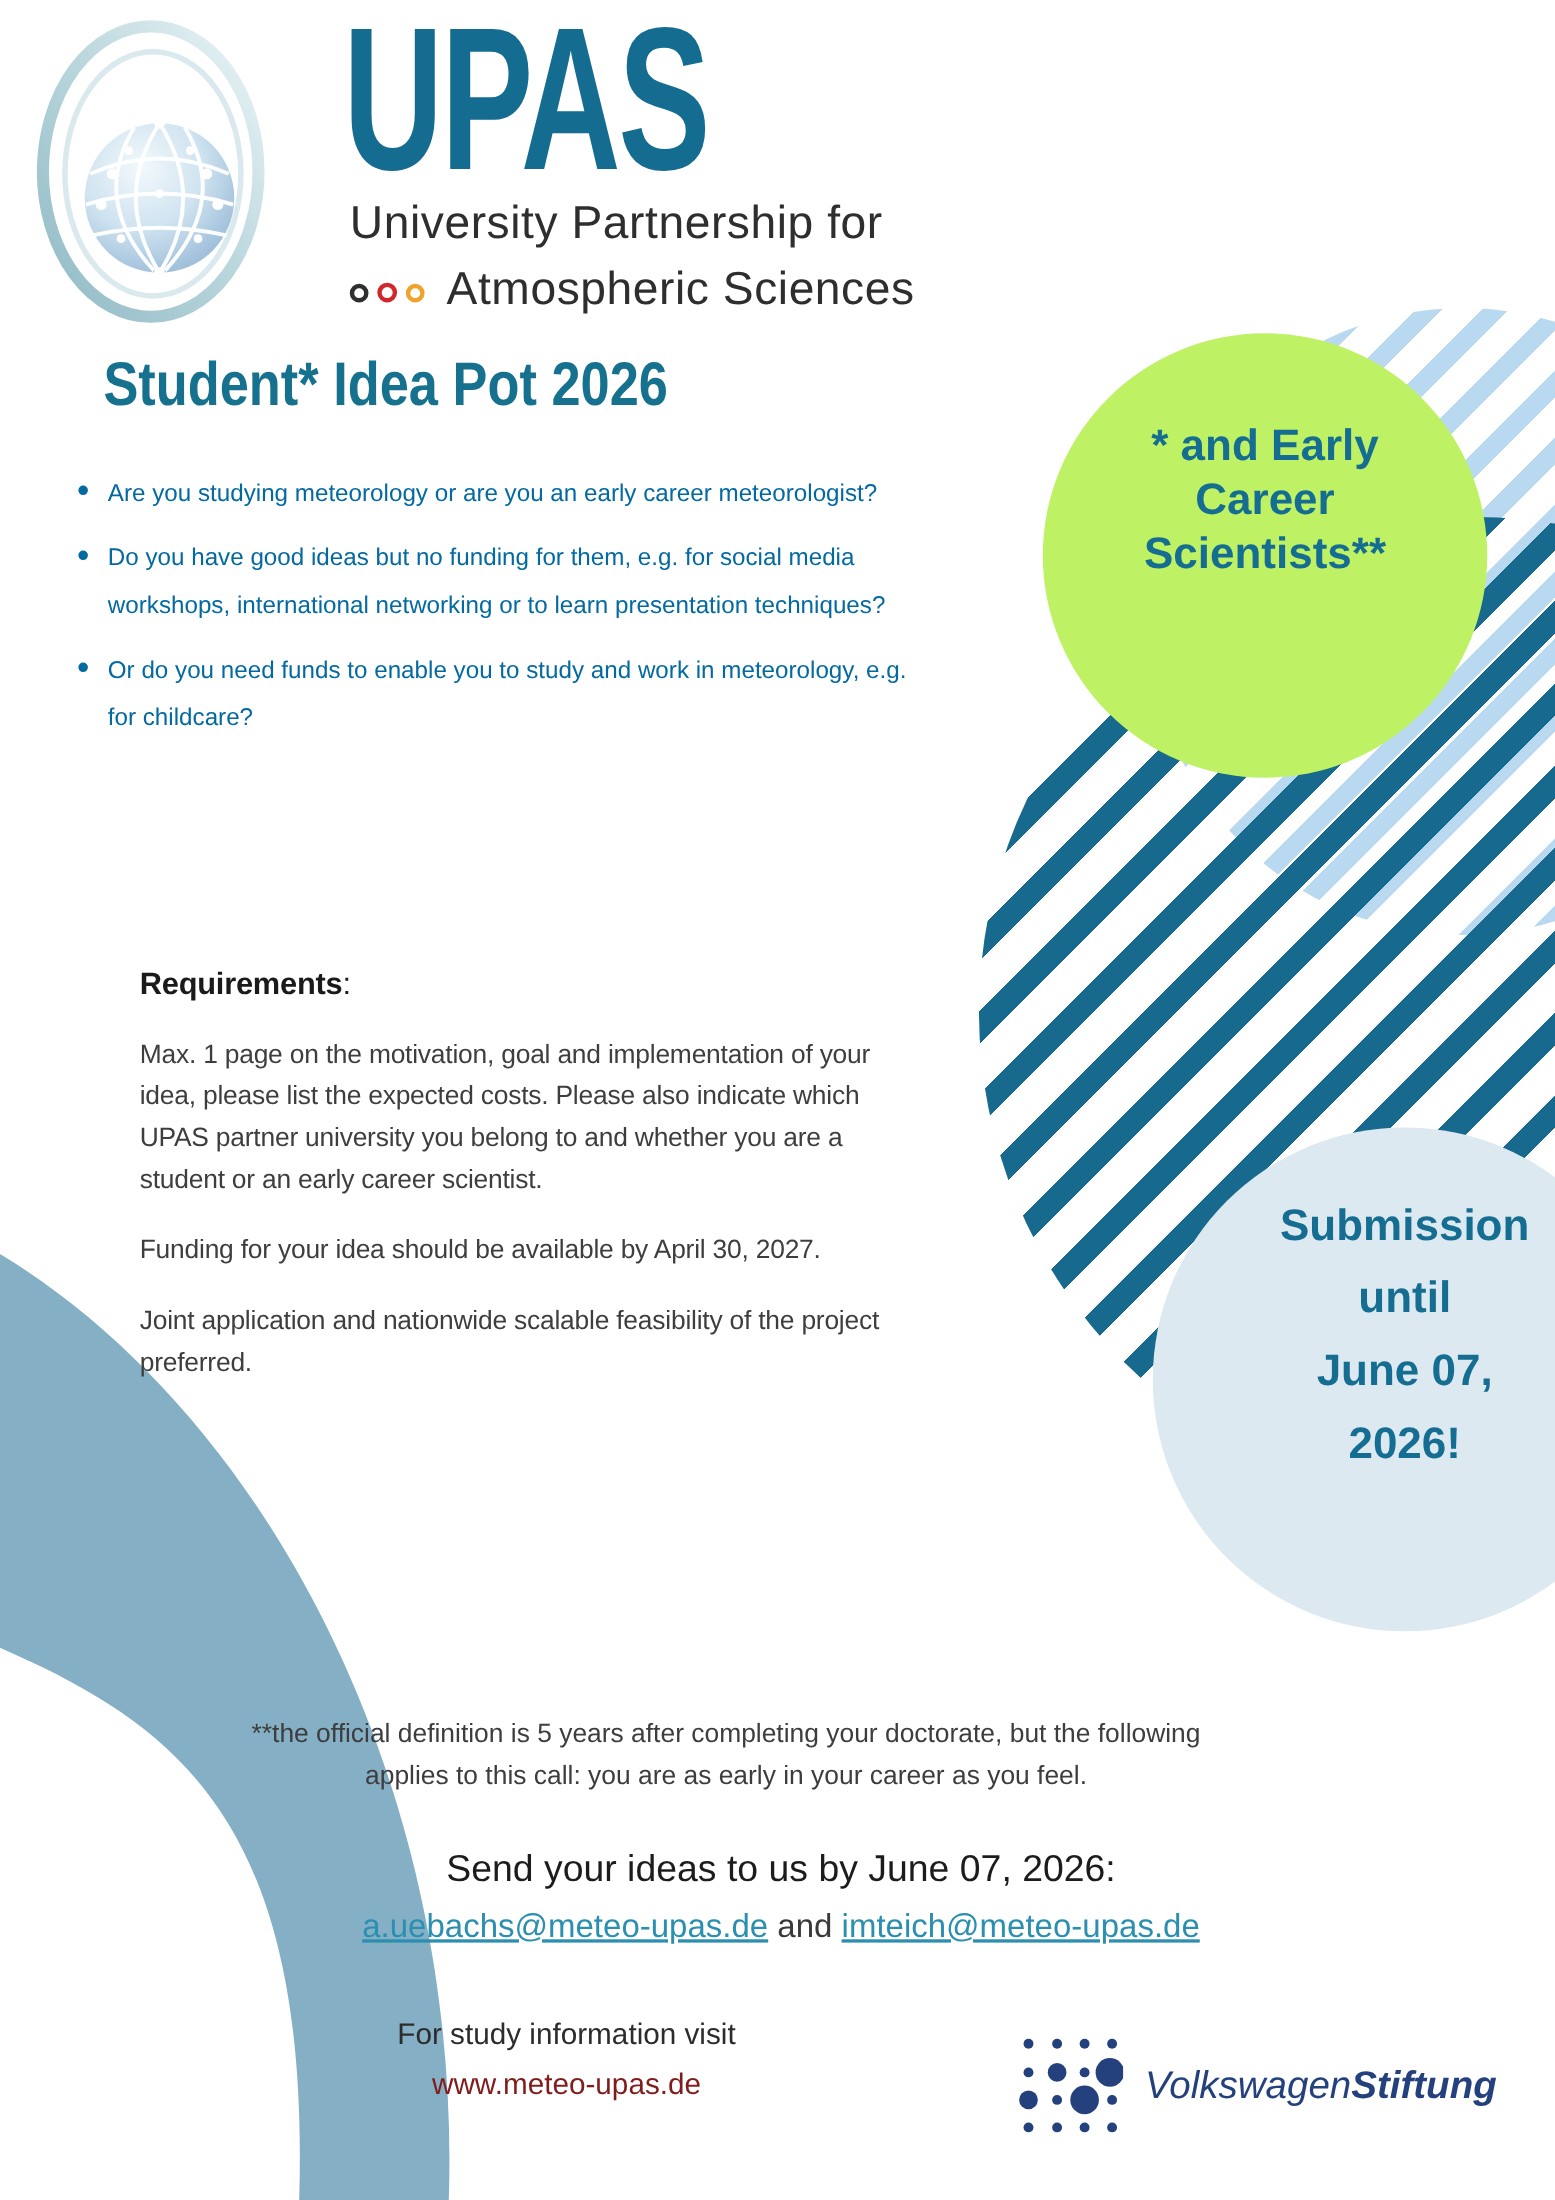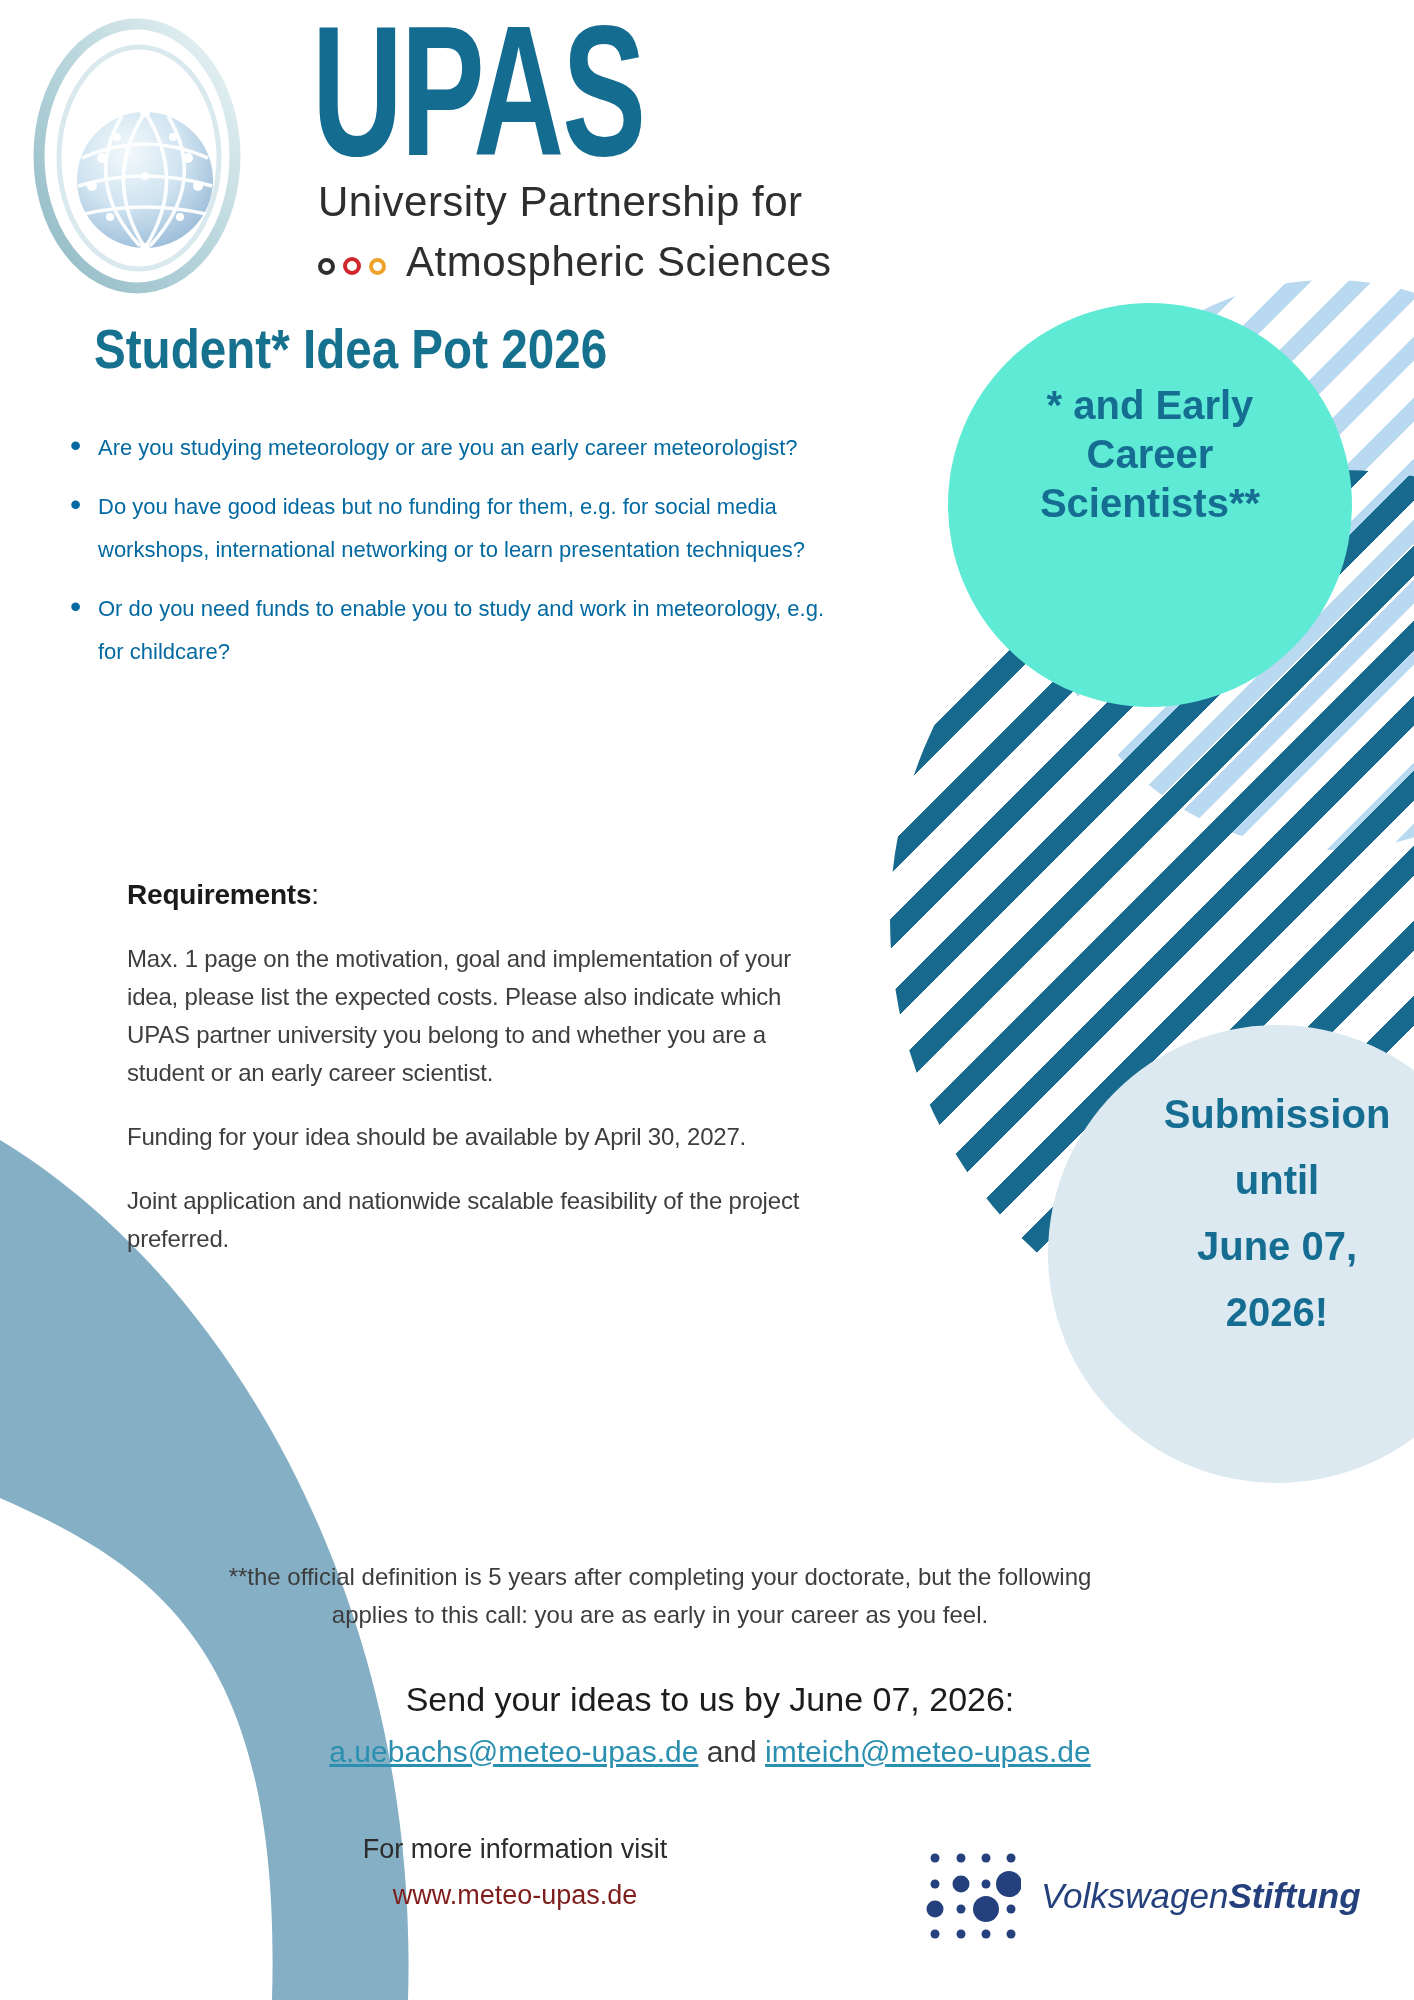--- a/index.html
+++ b/index.html
@@ -14,21 +14,21 @@
     border-radius:50%;
     background:repeating-linear-gradient(135deg,#b9d9f1 0 17px, transparent 17px 43px);
   }
   .stripes-dark {
     position:absolute; left:890px; top:470px; width:900px; height:900px;
     border-radius:50%;
     background:repeating-linear-gradient(135deg,#17698d 0 21px, transparent 21px 53px);
   }
   .badge-early {
     position:absolute; left:948px; top:303px; width:404px; height:404px;
-    border-radius:50%; background:#5eead4;
+    border-radius:50%; background:#bef264;
   }
   .badge-early .badge-text { padding-top:78px; }
   .badge-submission {
     position:absolute; left:1048px; top:1025px; width:458px; height:458px;
     border-radius:50%; background:#dce9f1;
   }
   .badge-submission .badge-text { padding-top:56px; }
   .badge-text {
     text-align:center; font-weight:700; color:#156e92; font-size:40px;
   }
@@ -204,21 +204,21 @@
   </div>
 
   <div class="cta">
     <div class="cta-heading">Send your ideas to us by June 07, 2026:</div>
     <div class="cta-emails">
       <a href="#">a.uebachs@meteo-upas.de</a><span> and </span><a href="#">imteich@meteo-upas.de</a>
     </div>
   </div>
 
   <div class="info">
-    <div>For more information visit</div>
+    <div>For study information visit</div>
     <div><a href="#">www.meteo-upas.de</a></div>
   </div>
 
   <div class="funder">
     <svg width="96" height="96" viewBox="0 0 96 96">
       <g fill="#24417d">
         <circle cx="10" cy="10" r="4.5"></circle>
           <circle cx="36" cy="10" r="4.5"></circle>
           <circle cx="61" cy="10" r="4.5"></circle>
           <circle cx="86" cy="10" r="4.5"></circle>

